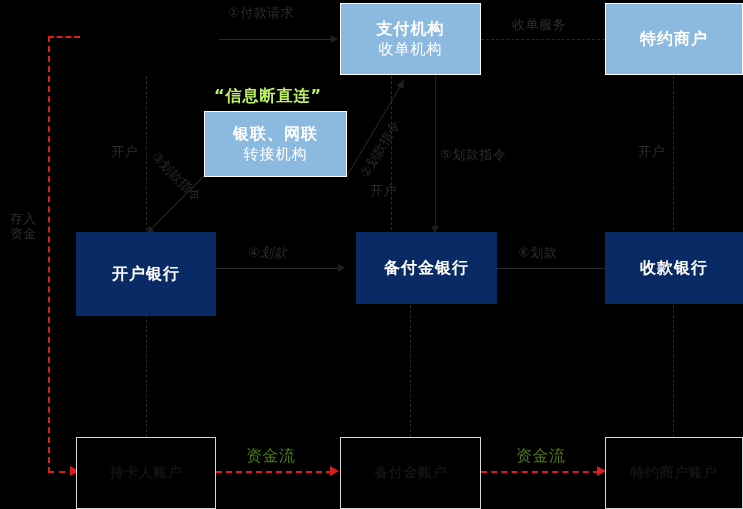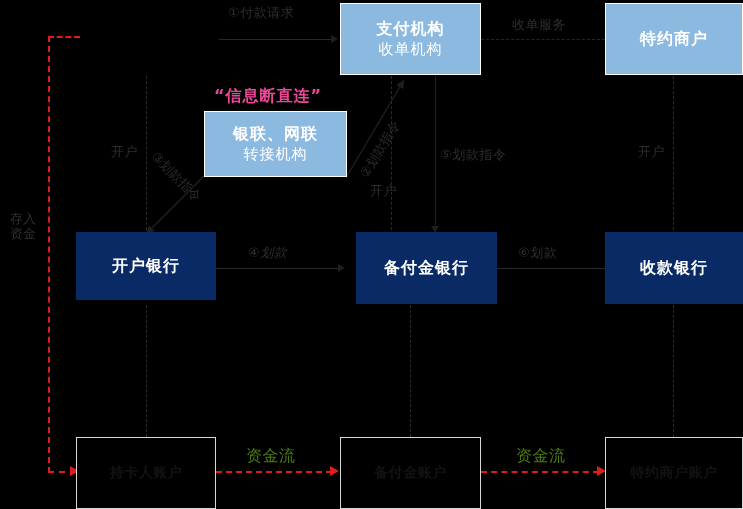--- a/index.html
+++ b/index.html
@@ -127,21 +127,21 @@
   .lbl-vert {
     position: absolute;
     color: #2e2e2e;
     font-size: 13px;
     z-index: 4;
     line-height: 1.15;
     text-align: left;
   }
   .lbl-red {
     position: absolute;
-    color: #ec4899;
+    color: #bef264;
     font-weight: bold;
     font-size: 16px;
     white-space: nowrap;
     z-index: 6;
     letter-spacing: 1px;
   }
   .lbl-diag {
     position: absolute;
     color: #2b2b2b;
     font-size: 13px;
@@ -238,21 +238,21 @@
 
   <div class="box box-blue" style="left:605px; top:3px; width:138px; height:72px;">
     <div class="t-bold">特约商户</div>
   </div>
 
   <div class="box box-blue" style="left:204px; top:111px; width:143px; height:66px;">
     <div class="t-bold">银联、网联</div>
     <div class="t-sub">转接机构</div>
   </div>
 
-  <div class="box box-navy" style="left:76px; top:232px; width:140px; height:68px;">
+  <div class="box box-navy" style="left:76px; top:232px; width:140px; height:84px;">
     <div class="t-bold">开户银行</div>
   </div>
 
   <div class="box box-navy" style="left:356px; top:232px; width:141px; height:72px;">
     <div class="t-bold">备付金银行</div>
   </div>
 
   <div class="box box-navy" style="left:605px; top:232px; width:138px; height:72px;">
     <div class="t-bold">收款银行</div>
   </div>

